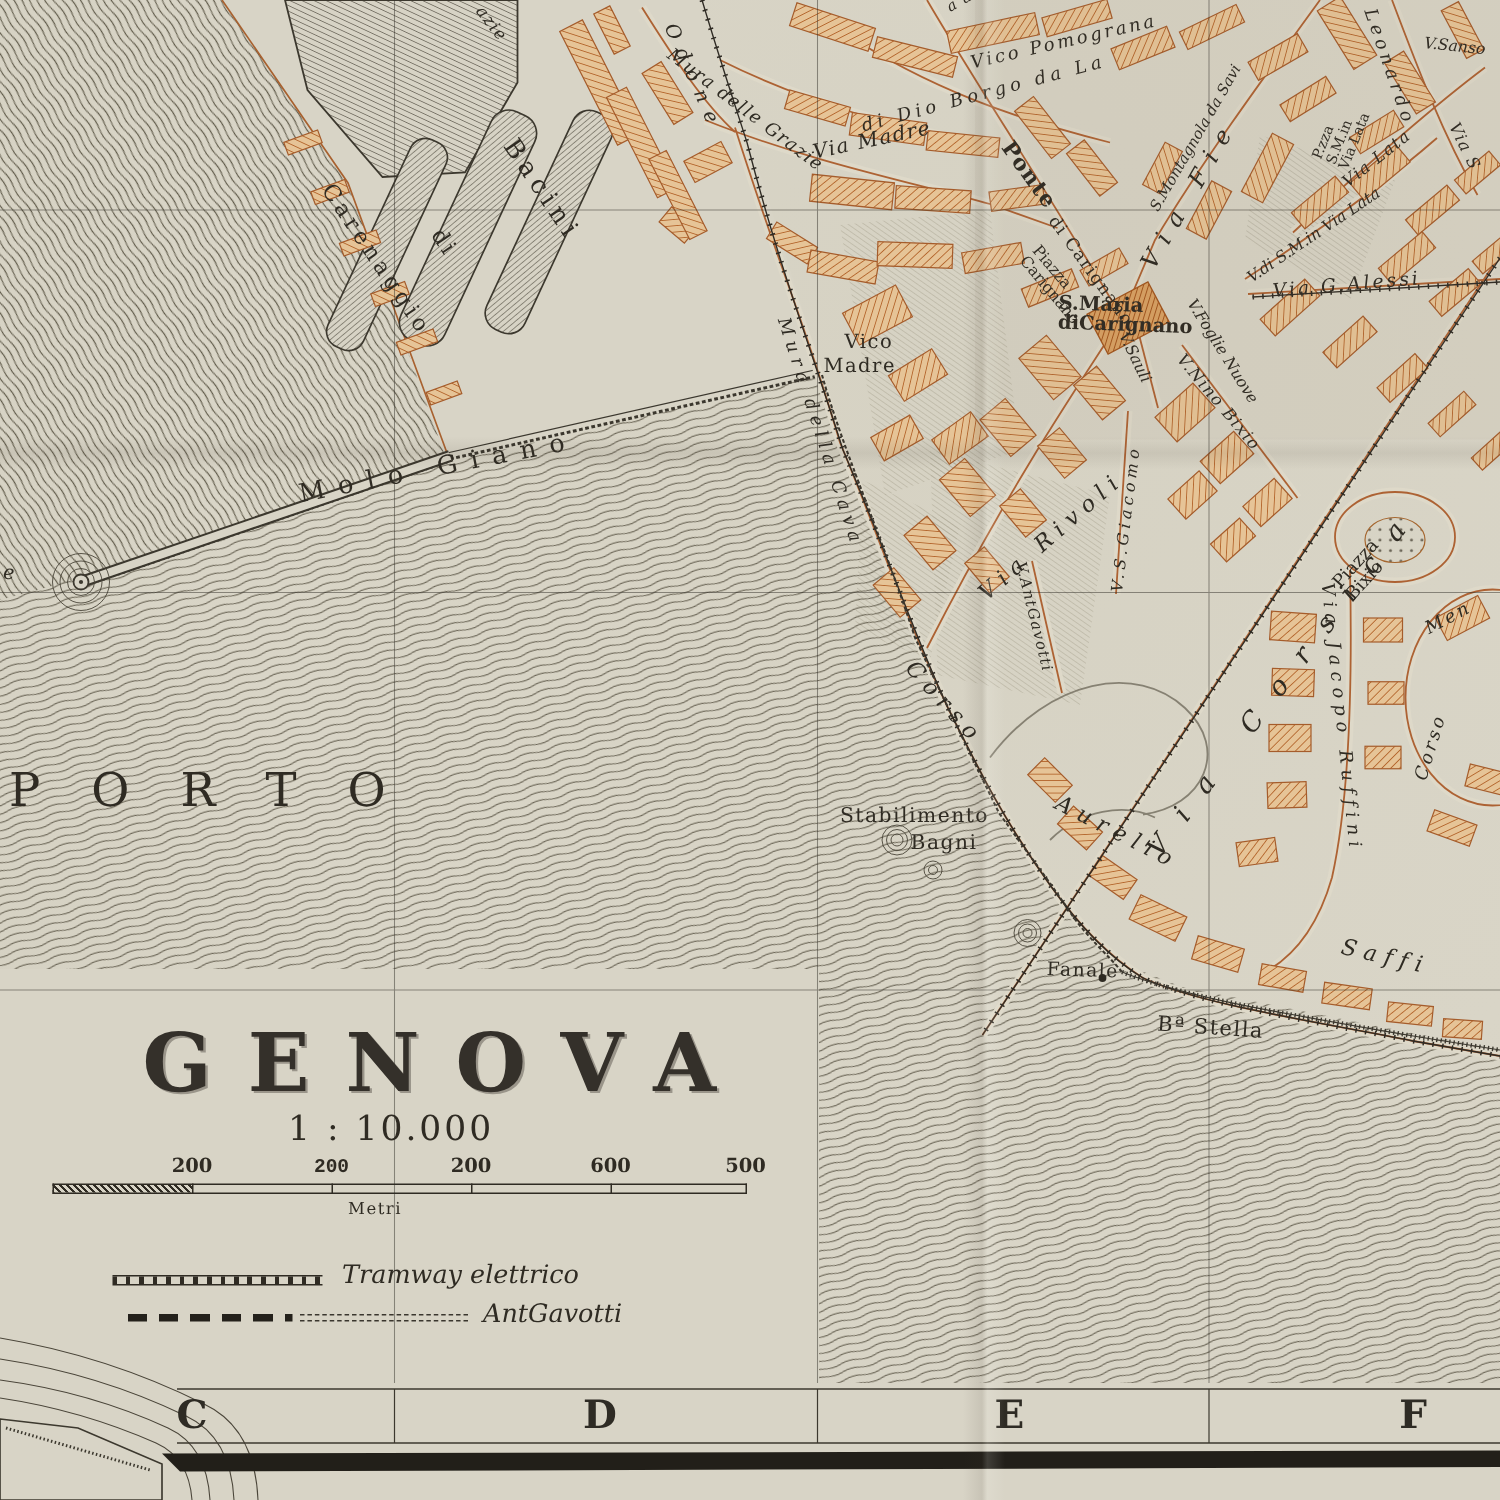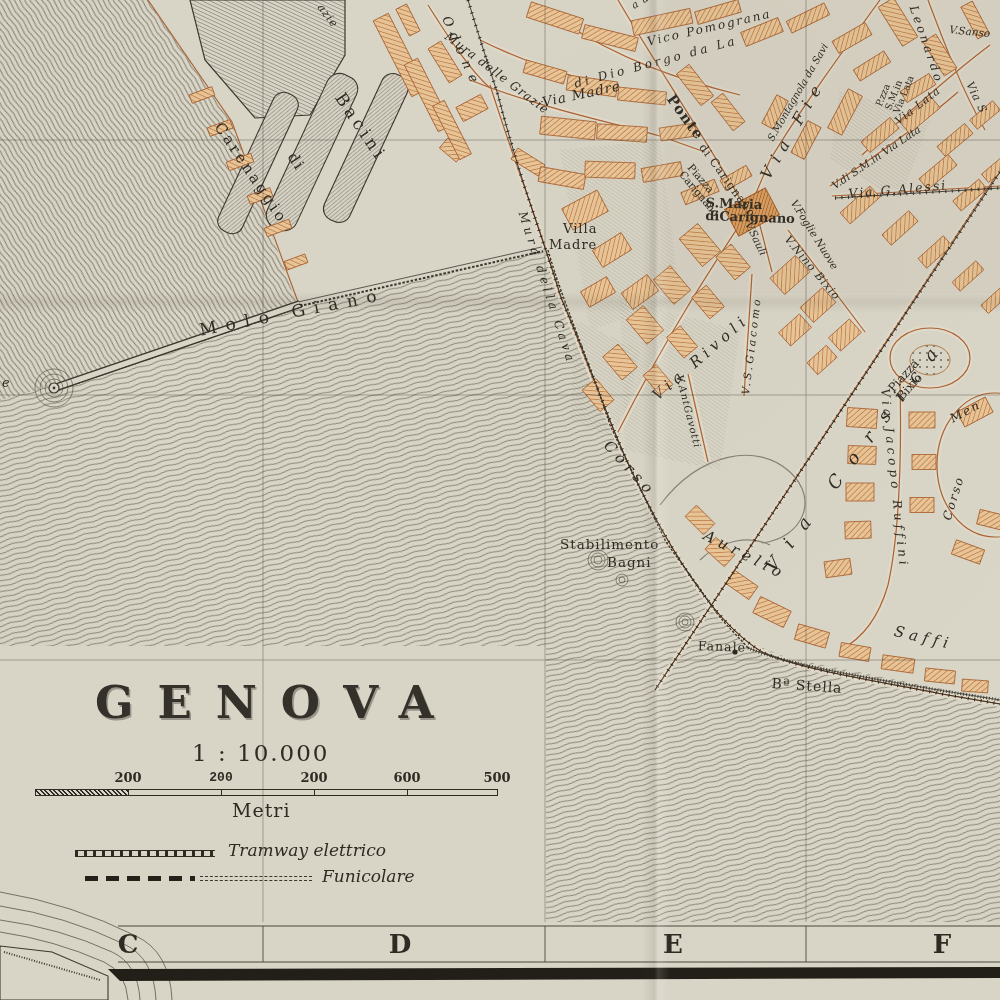--- a/index.html
+++ b/index.html
@@ -6,29 +6,29 @@
   #stage{position:relative;width:1000px;height:1000px;overflow:hidden;
          background:radial-gradient(ellipse at 65% 25%, #d6d2c3 0%, #d9d5c7 55%, #d3cfc0 100%);
          font-family:"DejaVu Serif","Liberation Serif",serif;}
   #mapsvg{position:absolute;left:0;top:0;z-index:1;}
   #labels-layer{position:absolute;left:0;top:0;width:1000px;height:1000px;z-index:5;pointer-events:none;}
   .mlb{position:absolute;color:#2f2b23;transform-origin:0 0;white-space:pre;line-height:1.02;}
   .it{font-style:italic}
   .b{font-weight:bold}
   
   #legend-block{position:absolute;left:0;top:0;width:1000px;height:1000px;z-index:6;pointer-events:none;color:#2f2b23;}
-  #map-title{position:absolute;left:95px;top:676px;font-size:45px;font-weight:bold;letter-spacing:24px;
+  #map-title{position:absolute;left:95px;top:676px;font-size:54px;font-weight:bold;letter-spacing:24px;
              color:#34302a;text-shadow:1.6px 1.6px 0 rgba(52,48,42,.38);}
   #map-scale-text{position:absolute;left:192px;top:740px;font-size:23px;letter-spacing:2px;}
   #scale-bar{position:absolute;left:35px;top:789px;width:463px;height:5px;border-top:1px solid #2f2b23;border-bottom:1px solid #2f2b23;}
   #scale-bar .seg1{position:absolute;left:0;top:0;width:93px;height:5px;
                    background:repeating-linear-gradient(45deg,#2f2b23 0 1.4px,transparent 1.4px 3.2px);}
   .scale-num{position:absolute;width:44px;text-align:center;top:770px;font-size:13px;font-weight:bold;}
   .scale-tick{position:absolute;width:1px;height:7px;background:#2f2b23;top:789px;}
-  #scale-unit{position:absolute;left:232px;top:799px;font-size:19px;letter-spacing:1px;}
+  #scale-unit{position:absolute;left:232px;top:799px;font-size:11px;letter-spacing:1px;}
   .legend-row-label{position:absolute;font-size:17px;font-style:italic;}
   #tram-symbol{position:absolute;left:75px;top:850px;width:140px;height:5px;
                border-top:1px solid #2f2b23;border-bottom:1px solid #2f2b23;
                background:repeating-linear-gradient(90deg,#2f2b23 0 3px,transparent 3px 9px);}
   #funi-symbol-thick{position:absolute;left:85px;top:876px;width:110px;height:5px;
                background:repeating-linear-gradient(90deg,#24211b 0 13px,transparent 13px 21px);}
   #funi-symbol-thin1{position:absolute;left:200px;top:876px;width:112px;height:0;border-top:1.6px dashed #3a362e;}
   #funi-symbol-thin2{position:absolute;left:200px;top:880px;width:112px;height:0;border-top:1.6px dashed #3a362e;}
   #band-letters{position:absolute;left:0;top:0;z-index:5;}
   .band-letter{position:absolute;top:929px;width:30px;text-align:center;font-size:26px;font-weight:bold;color:#2e2b24;}
@@ -325,20 +325,21 @@
     <line x1="118" y1="926" x2="1000" y2="926" stroke="#3c382e" stroke-width="0.9"></line>
     <line x1="118" y1="962" x2="1000" y2="962" stroke="#3c382e" stroke-width="0.9"></line>
     <line x1="263" y1="926" x2="263" y2="962" stroke="#3c382e" stroke-width="0.8"></line>
     <line x1="545" y1="926" x2="545" y2="962" stroke="#3c382e" stroke-width="0.8"></line>
     <line x1="806" y1="926" x2="806" y2="962" stroke="#3c382e" stroke-width="0.8"></line>
     <polygon points="108,969 1000,967 1000,978 120,981" fill="#221f19"></polygon>
   </g>
 </svg>
 
 <div id="labels-layer">
+      <div class="mlb" style="left: 6px; top: 512px; font-size: 31px; letter-spacing: 34px;">PORTO</div>
       <div class="mlb" style="left: 198px; top: 322px; font-size: 17px; letter-spacing: 9px; transform: rotate(-11deg);">Molo Giano</div>
       <div class="mlb" style="left: 346px; top: 90px; font-size: 17px; letter-spacing: 4px; transform: rotate(56deg);">Bacini</div>
       <div class="mlb" style="left: 297px; top: 150px; font-size: 15px; letter-spacing: 2px; transform: rotate(56deg);">di</div>
       <div class="mlb" style="left: 224px; top: 120px; font-size: 15px; letter-spacing: 3px; transform: rotate(56deg);">Carenaggio</div>
       <div class="mlb it" style="left: 452px; top: 14px; font-size: 13px; letter-spacing: 7px; transform: rotate(66deg);">Odone</div>
       <div class="mlb it" style="left: 450px; top: 30px; font-size: 12px; letter-spacing: 1px; transform: rotate(37deg);">Mura delle Grazie</div>
       <div class="mlb it" style="left: 324px; top: 2px; font-size: 11px; letter-spacing: 1px; transform: rotate(52deg);">azie</div>
       <div class="mlb it" style="left: 541px; top: 96px; font-size: 13.5px; letter-spacing: 1px; transform: rotate(-12deg);">Via Madre</div>
       <div class="mlb it" style="left: 573px; top: 78px; font-size: 12px; letter-spacing: 3px; transform: rotate(-15deg);">di Dio Borgo da La</div>
       <div class="mlb it" style="left: 646px; top: 36px; font-size: 12px; letter-spacing: 2px; transform: rotate(-13deg);">Vico Pomograna</div>
@@ -369,21 +370,21 @@
       <div class="mlb it" style="left: 762px; top: 564px; font-size: 18px; letter-spacing: 17px; transform: rotate(-53deg);">Via Corsica</div>
       <div class="mlb" style="left: 886px; top: 386px; font-size: 12px; transform: rotate(-48deg);">Piazza
 Bixio</div>
       <div class="mlb it" style="left: 891px; top: 388px; font-size: 12px; letter-spacing: 4px; transform: rotate(84deg);">Via Jacopo Ruffini</div>
       <div class="mlb it" style="left: 941px; top: 518px; font-size: 12px; letter-spacing: 2px; transform: rotate(-73deg);">Corso</div>
       <div class="mlb it" style="left: 948px; top: 414px; font-size: 12px; letter-spacing: 2px; transform: rotate(-28deg);">Men</div>
       <div class="mlb" style="left: 560px; top: 538px; font-size: 13.5px; letter-spacing: 1px;">Stabilimento</div>
       <div class="mlb" style="left: 607px; top: 556px; font-size: 13.5px; letter-spacing: 1px;">Bagni</div>
       <div class="mlb" style="left: 698px; top: 640px; font-size: 12.5px; letter-spacing: 1px; transform: rotate(2deg);">Fanale</div>
       <div class="mlb" style="left: 772px; top: 676px; font-size: 14px; letter-spacing: 1px; transform: rotate(4deg);">Bª Stella</div>
-      <div class="mlb" style="left: 563px; top: 222px; font-size: 13px; letter-spacing: 1px;">Villa</div>
+      <div class="mlb" style="left: 563px; top: 222px; font-size: 13px; letter-spacing: 1px;">Vico</div>
       <div class="mlb" style="left: 549px; top: 238px; font-size: 13px; letter-spacing: 1px;">Madre</div>
       <div class="mlb it" style="left: 528px; top: 210px; font-size: 12px; letter-spacing: 4px; transform: rotate(72deg);">Mura della Cava</div>
       <div class="mlb it" style="left: 612px; top: 438px; font-size: 15px; letter-spacing: 5px; transform: rotate(48deg);">Corso</div>
       <div class="mlb it" style="left: 708px; top: 528px; font-size: 15px; letter-spacing: 5px; transform: rotate(27deg);">Aurelio</div>
       <div class="mlb it" style="left: 896px; top: 624px; font-size: 15px; letter-spacing: 5px; transform: rotate(13deg);">Saffi</div>
       <div class="mlb it" style="left: 2px; top: 376px; font-size: 13px;">e</div>
     </div>
 
 <div id="legend-block">
   <div id="map-title">GENOVA</div>
@@ -403,21 +404,21 @@
         <div class="scale-tick" style="left: 407px;"></div>
         <div class="scale-num" style="left: 475px;">500</div>
         <div class="scale-tick" style="left: 497px;"></div>
       </div>
   <div id="scale-unit">Metri</div>
   <div id="tram-symbol"></div>
   <div class="legend-row-label" style="left:228px;top:840px;font-style:italic;">Tramway elettrico</div>
   <div id="funi-symbol-thick"></div>
   <div id="funi-symbol-thin1"></div>
   <div id="funi-symbol-thin2"></div>
-  <div class="legend-row-label" style="left:322px;top:866px;">Funicolare</div>
+  <div class="legend-row-label" style="left:322px;top:866px;">AntGavotti</div>
 </div>
 
 <div id="band-letters">
       <div class="band-letter" style="left: 113px;">C</div>
       <div class="band-letter" style="left: 385px;">D</div>
       <div class="band-letter" style="left: 658px;">E</div>
       <div class="band-letter" style="left: 927px;">F</div>
     </div>
 
 <div id="vcrease" class="crease"></div>

